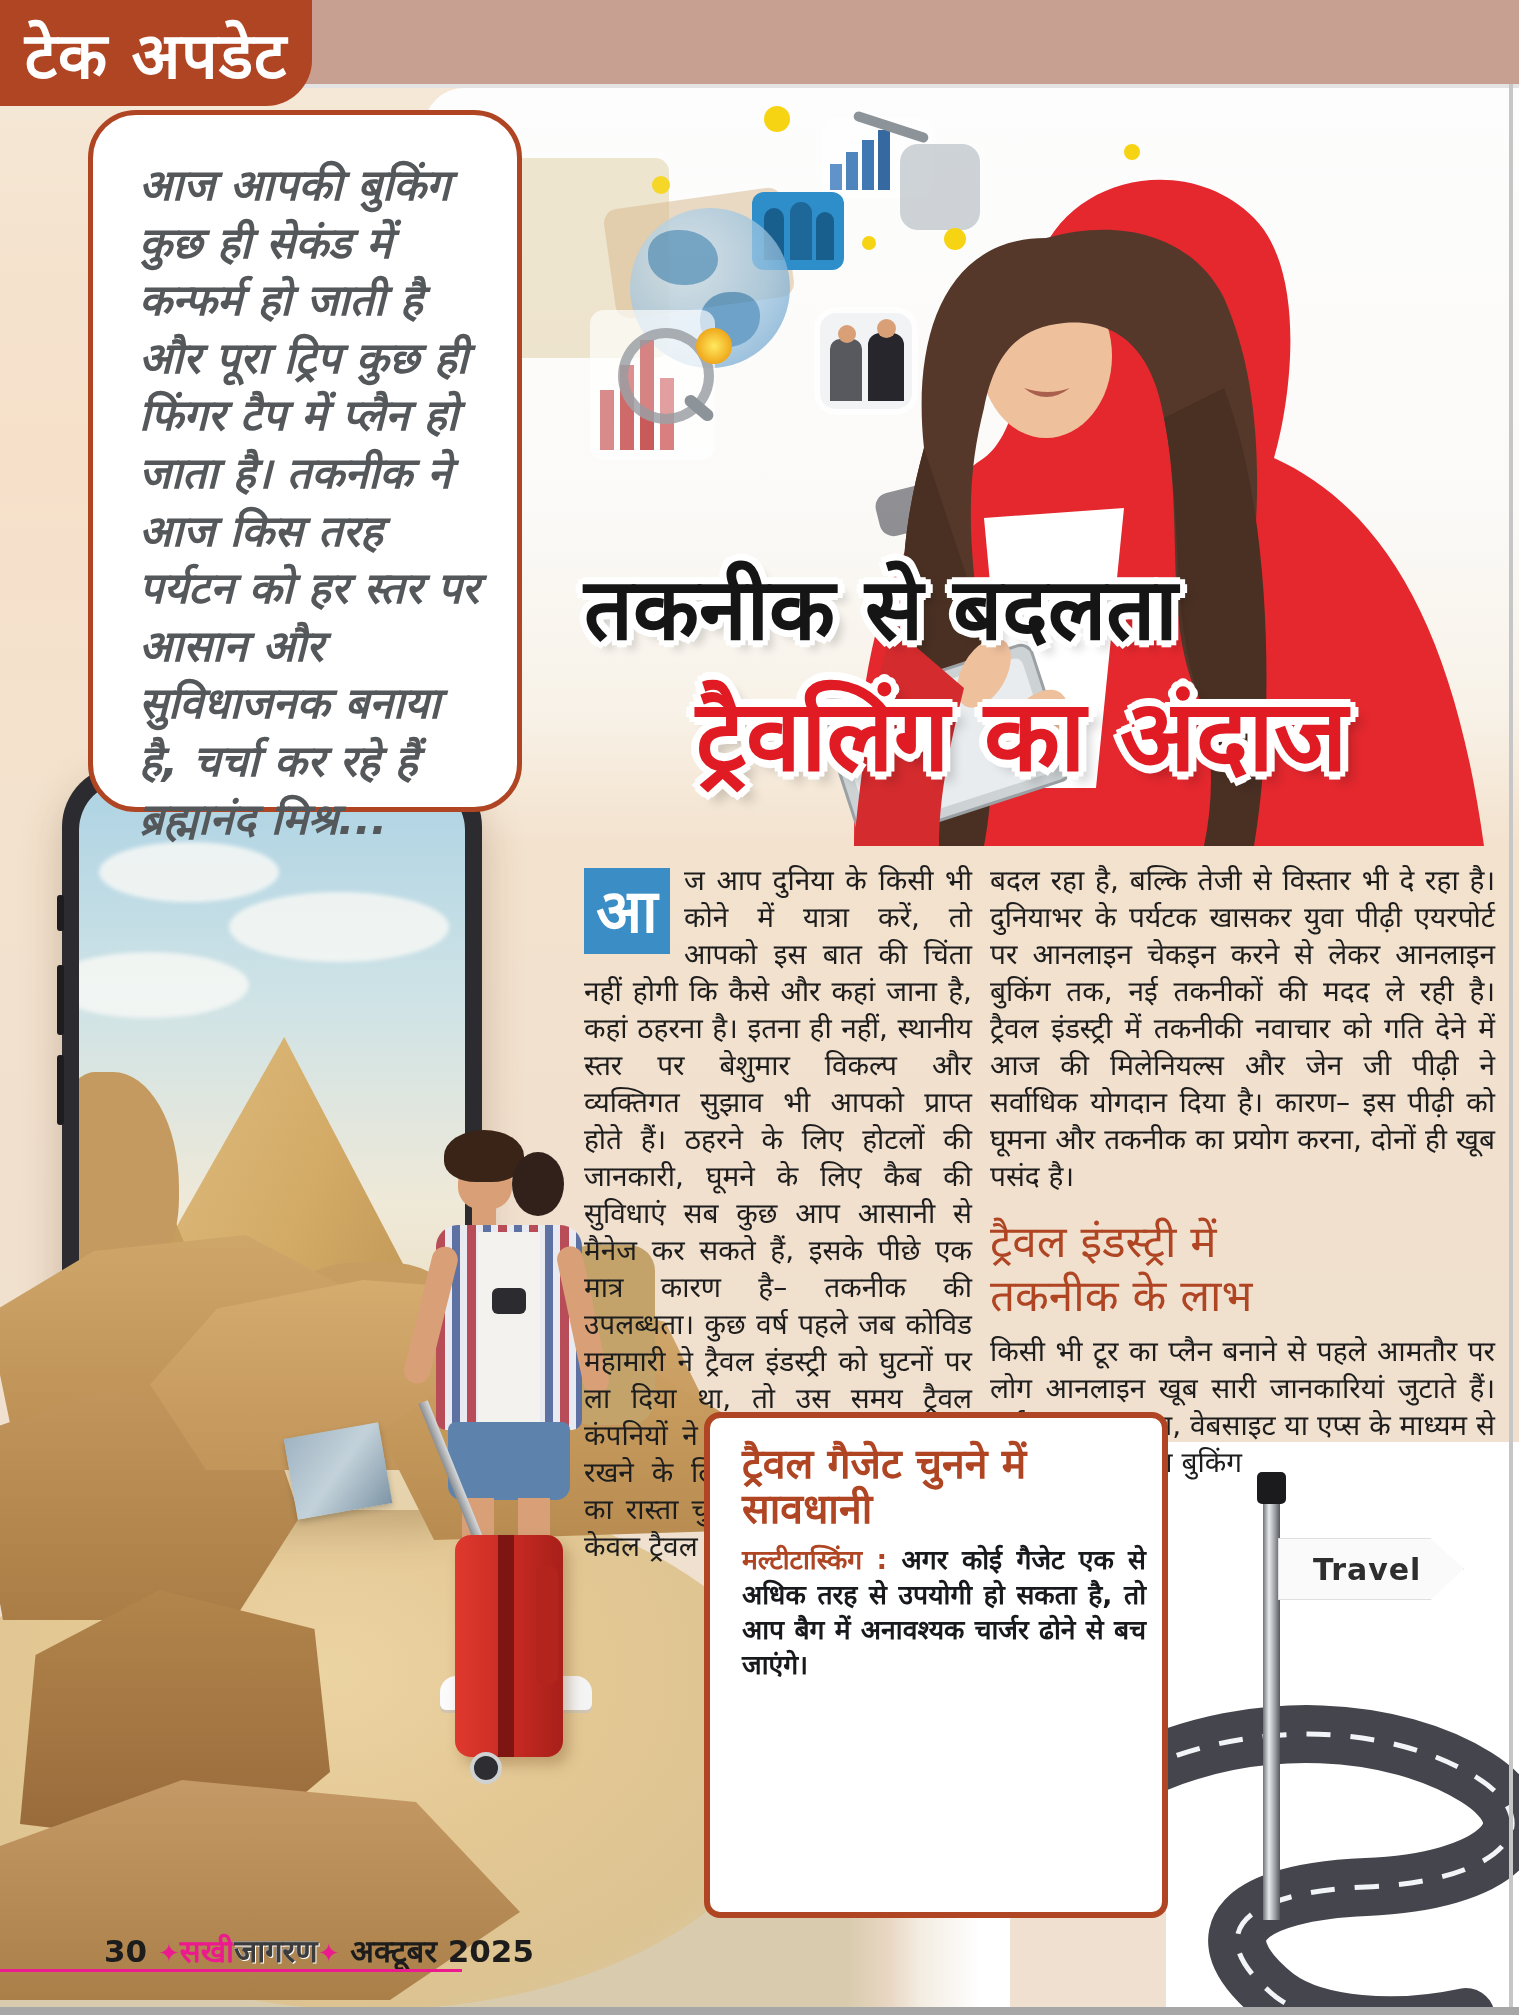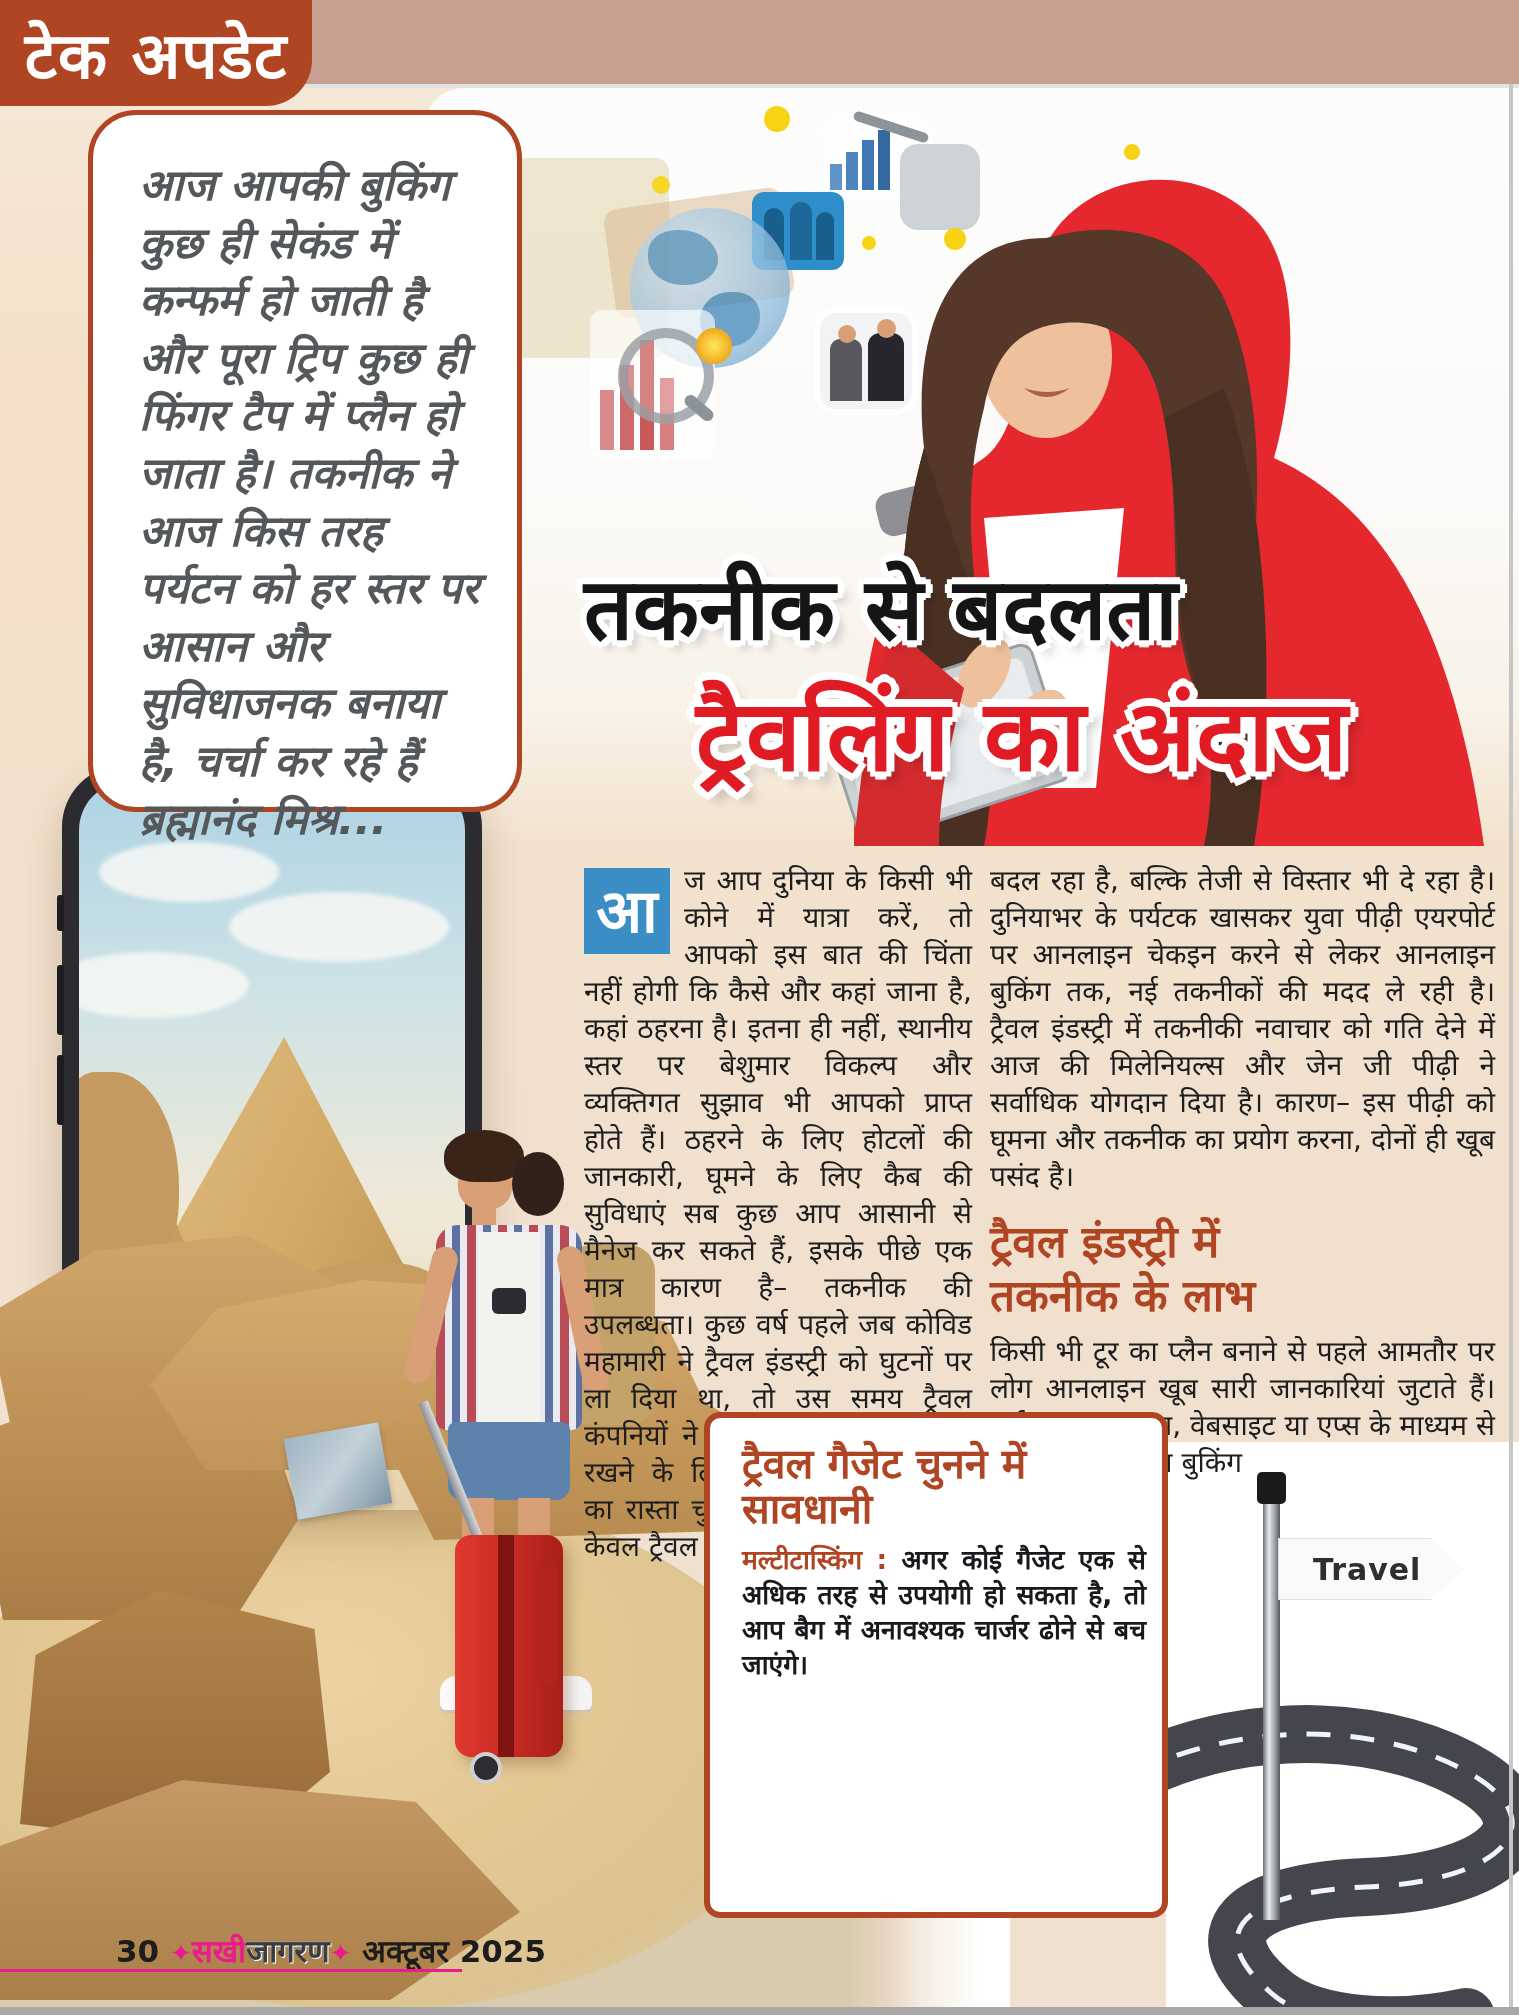--- a/index.html
+++ b/index.html
@@ -87,21 +87,21 @@
   
   .col{z-index:8;text-align:justify;color:#1d1d1d;}
   .col p{margin:0;font-size:28px;line-height:37px;}
   .col1{left:584px;top:862px;width:388px;height:520px;}
   .col2{left:990px;top:862px;width:505px;}
   .dropcap{
     float:left;width:86px;height:86px;background:#3a8dc5;color:#fff;
     display:flex;align-items:center;justify-content:center;font-size:60px;font-weight:700;
     margin:6px 14px 6px 0;
   }
-  .subhead{color:#b04523;font-weight:700;font-size:44px;line-height:54px;margin:20px 0 10px 0;text-align:left;}
+  .subhead{color:#b04523;font-weight:400;font-size:44px;line-height:54px;margin:20px 0 10px 0;text-align:left;}
 
   
   .gadget-box{
     left:704px;top:1412px;width:464px;height:506px;background:#ffffff;
     border:6px solid #b04523;border-radius:16px;z-index:9;box-sizing:border-box;
     padding:24px 16px 20px 32px;
   }
   .gadget-box h2{margin:0 0 10px 0;color:#b04523;font-size:41px;font-weight:800;line-height:1.1;}
   .gadget-box p{margin:0;font-size:26.5px;line-height:35px;color:#17191c;font-weight:600;text-align:justify;}
   .gadget-box .lead{color:#b04523;font-weight:800;}
@@ -116,21 +116,21 @@
   .sign{
     position:absolute;left:112px;top:96px;width:186px;height:62px;background:#fafafa;
     clip-path:polygon(0 0,82% 0,100% 50%,82% 100%,0 100%);
     box-shadow:0 4px 8px rgba(0,0,0,.15);display:flex;align-items:center;
     border:1px solid #e0e0e0;box-sizing:border-box;
   }
   .sign span{font-size:30px;font-weight:700;color:#2e2e2e;padding-left:34px;letter-spacing:1px;}
 
   
   .footerline{left:0;top:1969px;width:462px;height:3px;background:#ec1a8e;z-index:10;}
-  .footer{left:116px;top:1929px;width:430px;z-index:10;text-align:center;font-size:31px;font-weight:700;color:#1c1c1c;white-space:nowrap;}
+  .footer{left:104px;top:1929px;width:430px;z-index:10;text-align:center;font-size:31px;font-weight:700;color:#1c1c1c;white-space:nowrap;}
   .footer .pink{color:#ec1a8e;}
   .footer .star{color:#ec1a8e;font-size:26px;}
   .footer .mag2{color:#3c3c3c;text-shadow:1px 1px 0 #fff,-1px -1px 0 #9a9a9a;}
 
   
   .edge-right{left:1509px;top:84px;width:4px;height:1924px;background:#c6c6c6;z-index:11;}
   .edge-bottom{left:0;top:2007px;width:1519px;height:8px;background:#a7a7a7;z-index:11;}
 </style>
 </head>
 <body>

